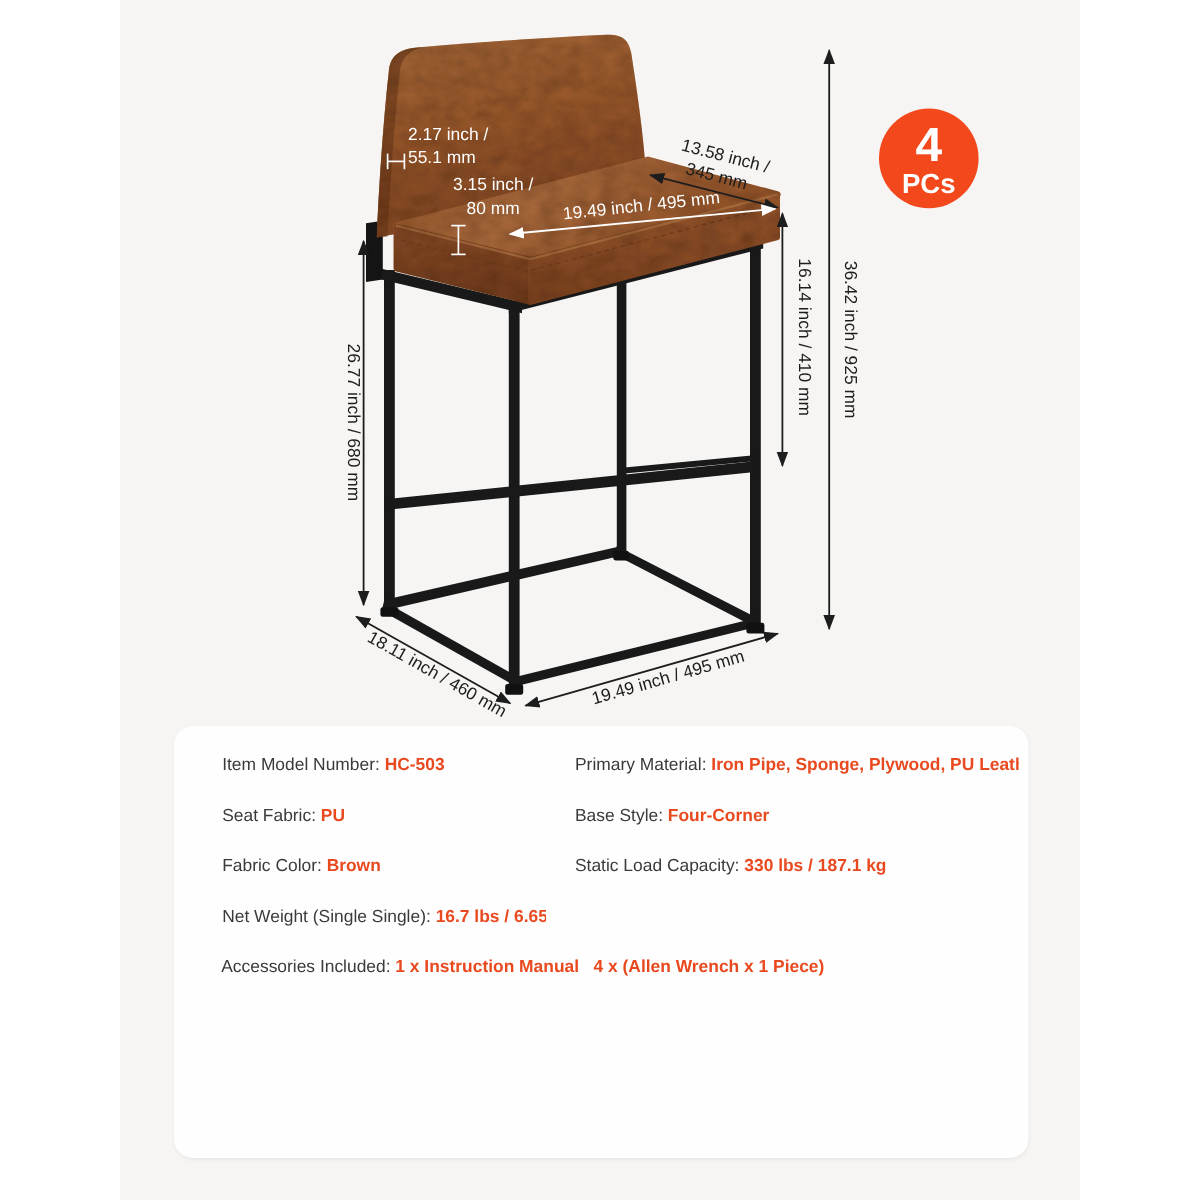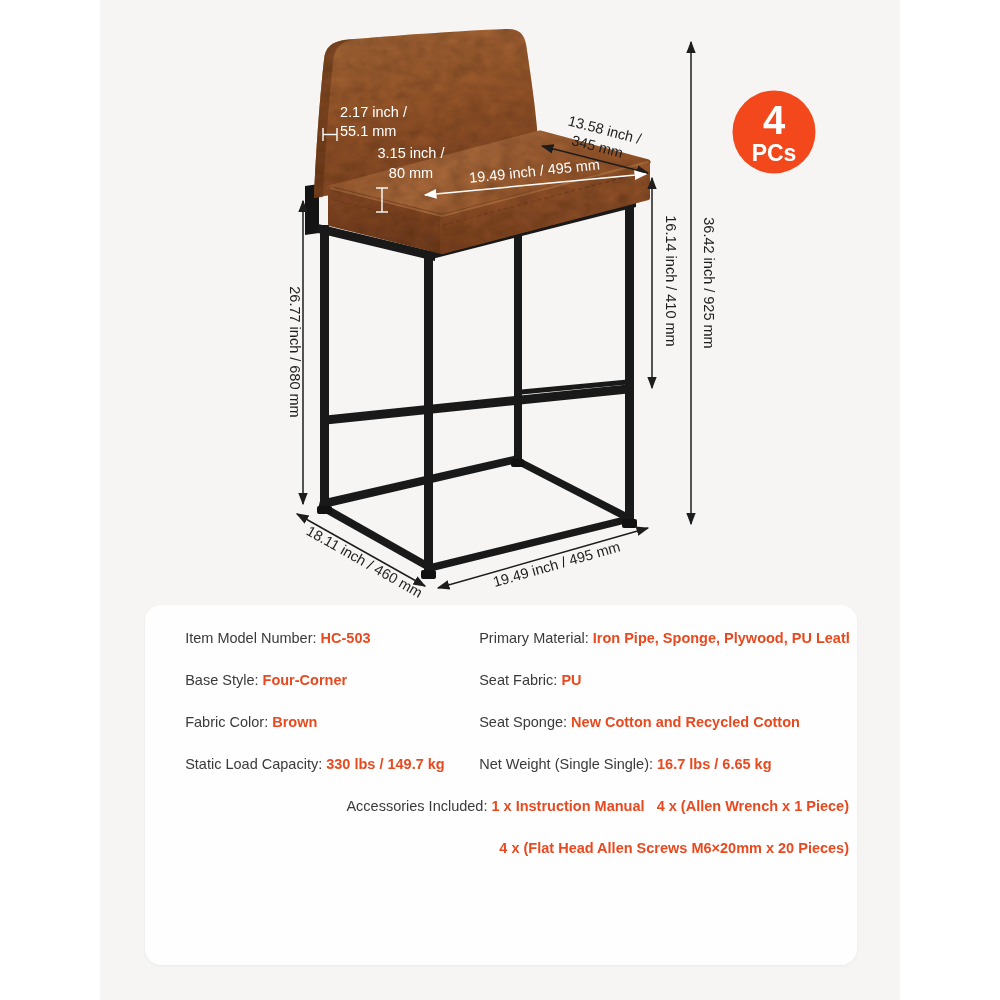--- a/index.html
+++ b/index.html
@@ -15,21 +15,21 @@
     background:#fefefe;border-radius:16px;box-shadow:0 1px 3px rgba(0,0,0,.05);
     box-sizing:border-box;
   }
   .spec-grid{
     display:grid;grid-template-columns:294px 1fr;grid-auto-rows:42px;
     align-items:center;padding:12px 8px 12px 16px;
   }
   .cell{font-size:14.5px;color:#3a3a3a;white-space:pre;overflow:hidden;}
   .cell .lbl{color:#3a3a3a;font-weight:400;}
   .cell .val{color:#e8491f;font-weight:700;}
-  .span2{grid-column:1 / span 2;text-align:right;}
+  .span2{grid-column:1 / span 2;}
   
   .dimt{font:500 14.5px "Liberation Sans",sans-serif;fill:#1d1d1d;text-anchor:middle;}
   .dimw{font:500 14.5px "Liberation Sans",sans-serif;fill:#ffffff;text-anchor:middle;}
   .dimw-l{font:500 14.5px "Liberation Sans",sans-serif;fill:#ffffff;text-anchor:start;}
   .badge4{font:700 40px "Liberation Sans",sans-serif;fill:#ffffff;text-anchor:middle;}
   .badgepcs{font:600 23px "Liberation Sans",sans-serif;fill:#ffffff;text-anchor:middle;}
 </style>
 </head>
 <body>
 
@@ -176,37 +176,31 @@
 
 <div class="spec-card">
   <div class="spec-grid">
     <div class="cell">
       <span class="lbl">Item Model Number: </span><span class="val">HC-503</span>
     </div>
     <div class="cell">
       <span class="lbl">Primary Material: </span><span class="val">Iron Pipe, Sponge, Plywood, PU Leather</span>
     </div>
     <div class="cell">
+      <span class="lbl">Seat Fabric: </span><span class="val">PU</span>
+    </div>
+    <div class="cell">
       <span class="lbl">Base Style: </span><span class="val">Four-Corner</span>
     </div>
     <div class="cell">
-      <span class="lbl">Seat Fabric: </span><span class="val">PU</span>
-    </div>
-    <div class="cell">
       <span class="lbl">Fabric Color: </span><span class="val">Brown</span>
     </div>
     <div class="cell">
-      <span class="lbl">Seat Sponge: </span><span class="val">New Cotton and Recycled Cotton</span>
-    </div>
-    <div class="cell">
-      <span class="lbl">Static Load Capacity: </span><span class="val">330 lbs / 149.7 kg</span>
+      <span class="lbl">Static Load Capacity: </span><span class="val">330 lbs / 187.1 kg</span>
     </div>
     <div class="cell">
       <span class="lbl">Net Weight (Single Single): </span><span class="val">16.7 lbs / 6.65 kg</span>
     </div>
     <div class="cell span2">
       <span class="lbl">Accessories Included: </span><span class="val">1 x Instruction Manual   4 x (Allen Wrench x 1 Piece)</span>
     </div>
-    <div class="cell span2">
-      <span class="val">4 x (Flat Head Allen Screws M6×20mm x 20 Pieces)</span>
-    </div>
   </div>
 </div>
 
 </body></html>

